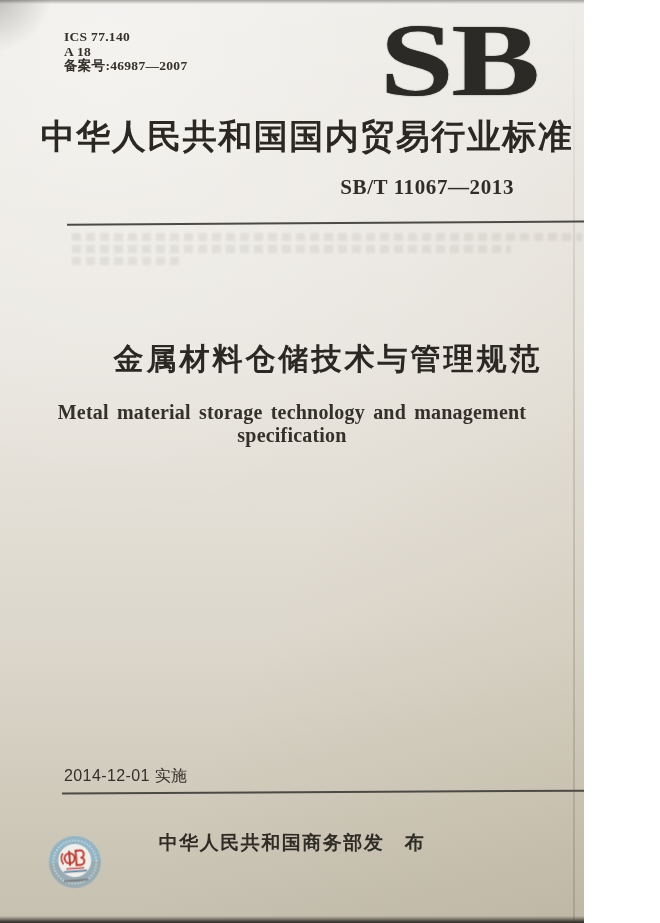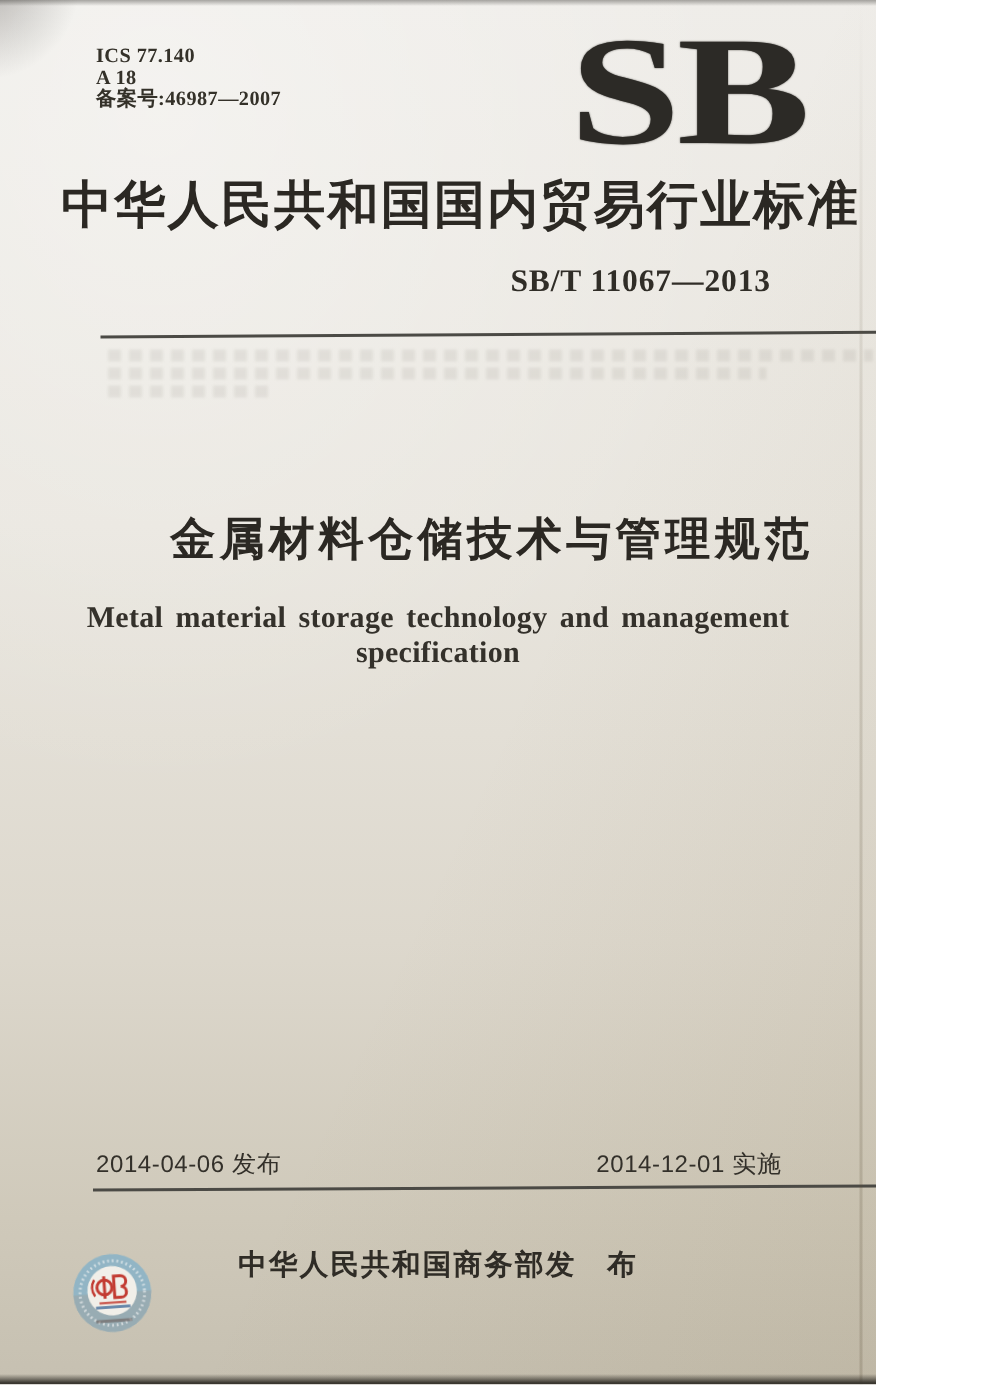--- a/index.html
+++ b/index.html
@@ -102,21 +102,20 @@
     <div></div>
       <div></div>
       <div></div>
   </div>
 
   <div class="title-zh">金属材料仓储技术与管理规范</div>
 
   <div class="title-en">Metal material storage technology and management specification</div>
 
   <div class="date-row">
-    <span>2014-04-06 发布</span>
     <span>2014-12-01 实施</span>
   </div>
 
   <div class="rule-2"></div>
 
   <div class="publisher-row">
     <span>中华人民共和国商务部</span>
     <span>发　布</span>
   </div>
 

